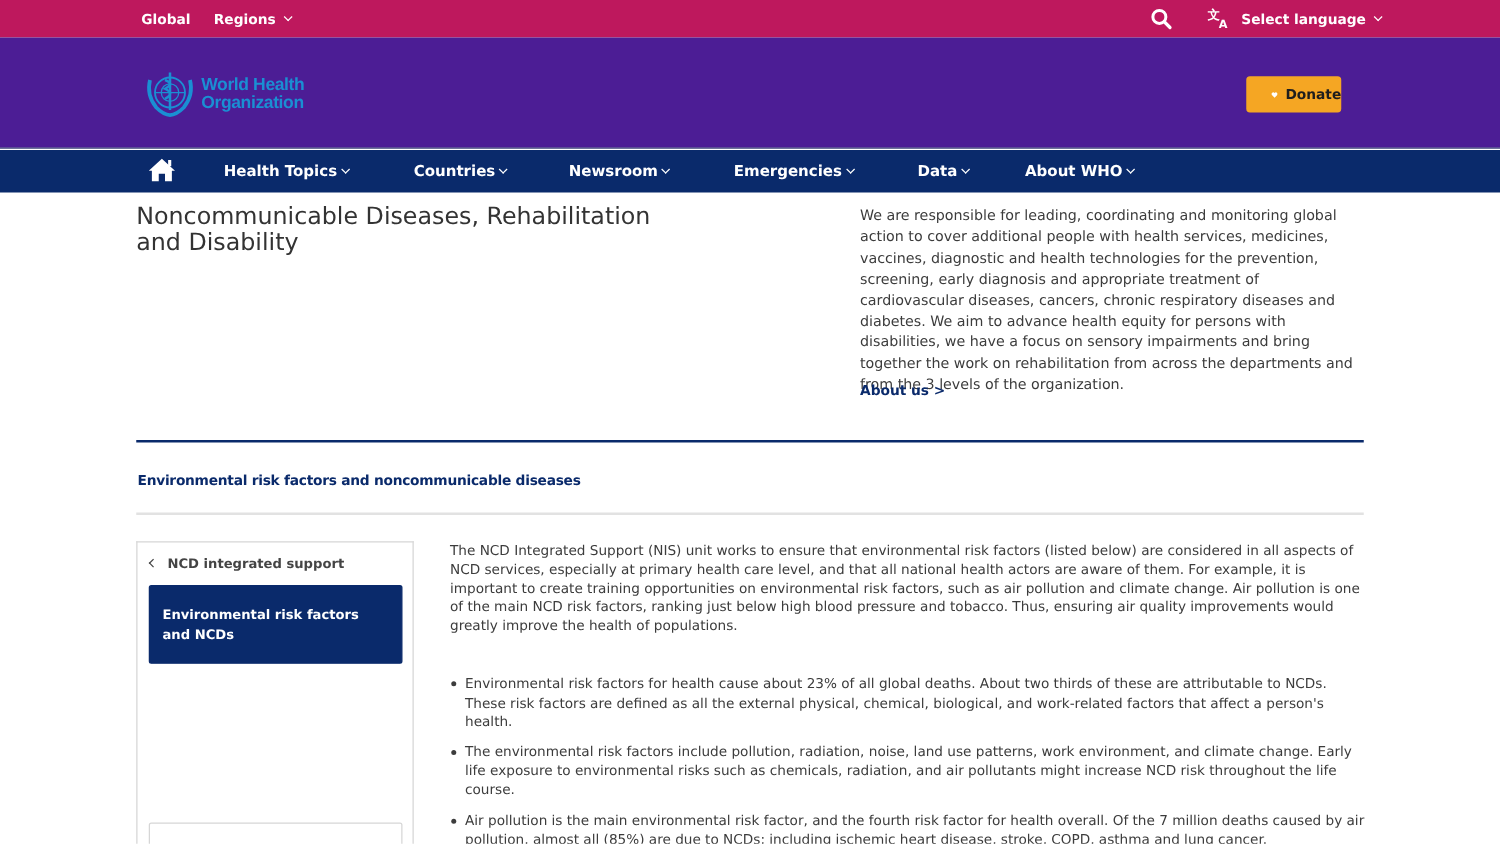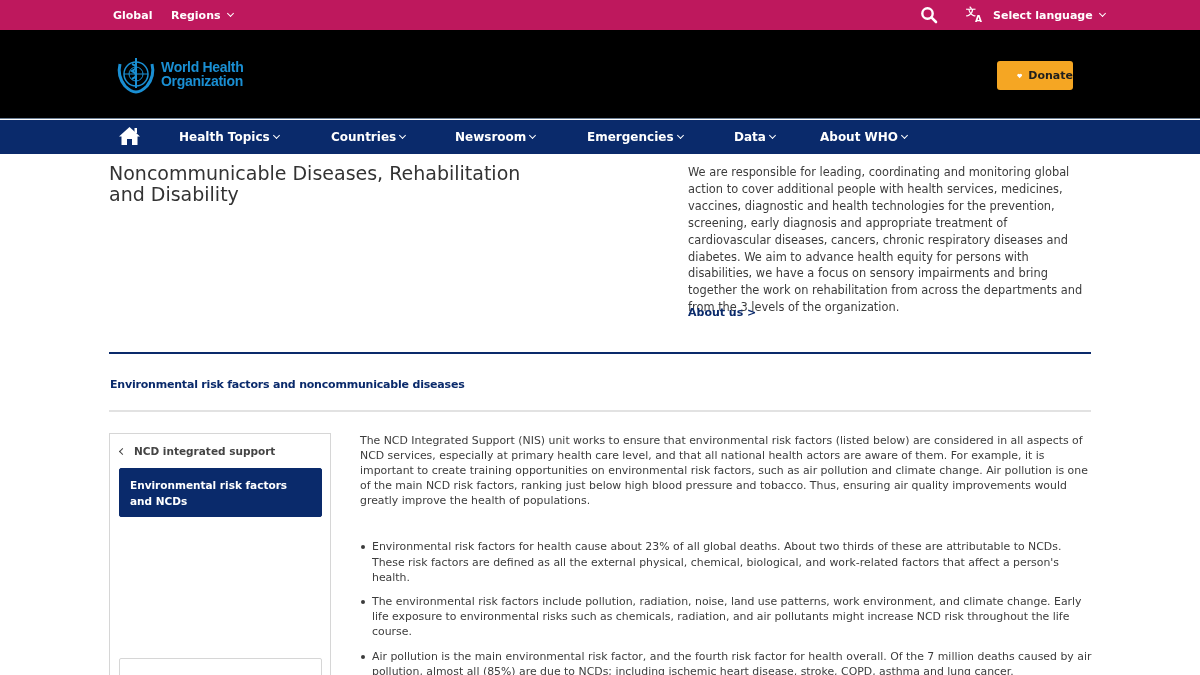--- a/index.html
+++ b/index.html
@@ -3,21 +3,21 @@
 <meta charset="utf-8">
 <style>
   * { box-sizing: border-box; margin: 0; padding: 0; }
   html, body { width: 1200px; height: 675px; overflow: hidden; background: #fff; }
   body { font-family: "DejaVu Sans", "Liberation Sans", sans-serif; color: #3c3c3c; position: relative; }
 
   .topbar { position: absolute; left: 0; top: 0; width: 1200px; height: 30px; background: #be185d; color: #fff; }
   .topbar .item { position: absolute; top: 0; height: 30px; line-height: 32px; font-size: 11px; font-weight: bold; color: #fff; }
   .chev { display: inline-block; width: 5px; height: 5px; border-right: 1.5px solid currentColor; border-bottom: 1.5px solid currentColor; transform: rotate(45deg); margin-left: 7px; position: relative; top: -3px; }
 
-  .header { position: absolute; left: 0; top: 30px; width: 1200px; height: 89px; background: #000000; border-bottom: 1px solid #6b7f95; }
+  .header { position: absolute; left: 0; top: 30px; width: 1200px; height: 89px; background: #4c1d95; border-bottom: 1px solid #6b7f95; }
   .logo { position: absolute; left: 115px; top: 24px; height: 40px; display: flex; align-items: center; }
   .logo-text { margin-left: 4px; color: #1a8fd3; font-family: "Liberation Sans", sans-serif; font-weight: bold; font-size: 14px; line-height: 14px; letter-spacing: -0.3px; }
   .donate { position: absolute; left: 997px; top: 31px; width: 76px; height: 29px; background: #f5a623; border-radius: 3px; font-size: 11px; font-weight: bold; color: #1e1e1e; display: flex; align-items: center; justify-content: center; gap: 6px; padding-left: 20px; }
 
   .nav { position: absolute; left: 0; top: 120px; width: 1200px; height: 34px; background: #0a2a6b; }
   .nav .nitem { position: absolute; top: 0; height: 20px; line-height: 34px; color: #fff; font-size: 12px; font-weight: bold; }
   .nav .nitem .chev { width: 5px; height: 5px; margin-left: 4px; top: -3px; }
 
   .page-title { position: absolute; left: 109px; top: 163px; width: 420px; font-size: 19px; line-height: 21px; color: #333; font-weight: normal; }
   .intro { position: absolute; left: 688px; top: 164px; width: 405px; font-size: 11.4px; line-height: 16.9px; color: #3c3c3c; }
@@ -107,21 +107,21 @@
 <a class="about-link">About us &gt;</a>
 
 <div class="rule-dark"></div>
 <h2 class="section-title">Environmental risk factors and noncommunicable diseases</h2>
 <div class="rule-light"></div>
 
 <div class="sidenav">
   <a class="back">
     <span class="bchev"></span><span>NCD integrated support</span>
   </a>
-  <a class="snitem active" style="top:34px; height:49px;">Environmental risk factors and NCDs</a>
+  <a class="snitem active" style="top:34px; height:63px;">Environmental risk factors and NCDs</a>
   <a class="snitem" style="top:224px; height:35px; align-items:flex-end; padding-bottom:2px;">Solutions for access to NCD</a>
 </div>
 
 <div class="content">
   <p>The NCD Integrated Support (NIS) unit works to ensure that environmental risk factors (listed below) are considered in all aspects of NCD services, especially at primary health care level, and that all national health actors are aware of them. For example, it is important to create training opportunities on environmental risk factors, such as air pollution and climate change. Air pollution is one of the main NCD risk factors, ranking just below high blood pressure and tobacco. Thus, ensuring air quality improvements would greatly improve the health of populations.</p>
   <ul>
     <li>Environmental risk factors for health cause about 23% of all global deaths. About two thirds of these are attributable to NCDs. These risk factors are defined as all the external physical, chemical, biological, and work-related factors that affect a person's health.</li>
     <li>The environmental risk factors include pollution, radiation, noise, land use patterns, work environment, and climate change. Early life exposure to environmental risks such as chemicals, radiation, and air pollutants might increase NCD risk throughout the life course.</li>
     <li>Air pollution is the main environmental risk factor, and the fourth risk factor for health overall. Of the 7 million deaths caused by air pollution, almost all (85%) are due to NCDs; including ischemic heart disease, stroke, COPD, asthma and lung cancer.</li>
 

